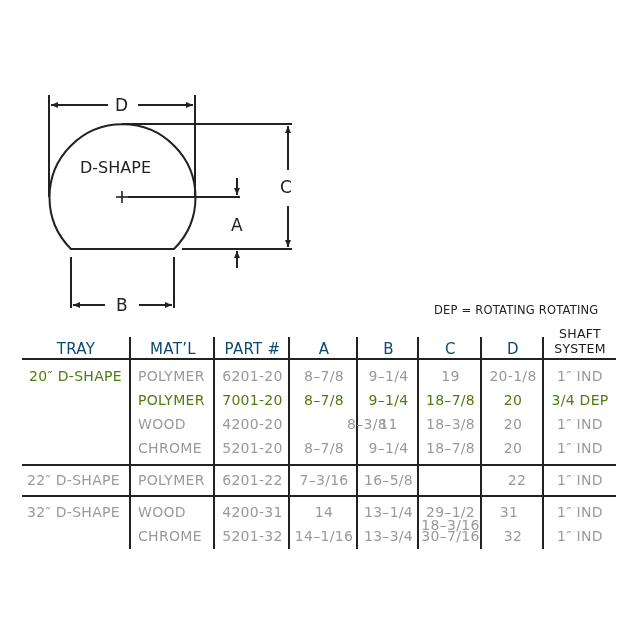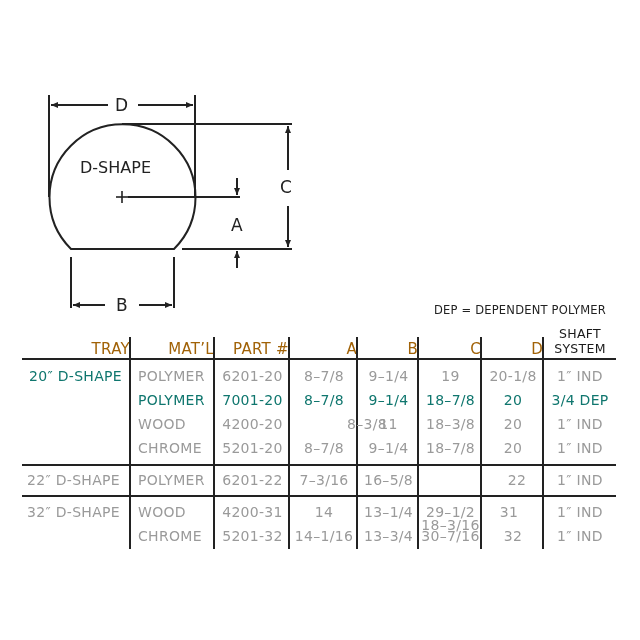--- a/index.html
+++ b/index.html
@@ -5,25 +5,25 @@
     html, body { margin: 0; padding: 0; background: #ffffff; }
     body { width: 640px; height: 640px; position: relative; overflow: hidden;
            font-family: "DejaVu Sans", sans-serif; color: #1a1a1a; }
     .diagram { position: absolute; left: 0; top: 0; width: 640px; height: 320px; }
     .diagram svg { position: absolute; left: 0; top: 0; }
     .dlabel { position: absolute; font-size: 17px; color: #222; line-height: 1; }
     .note { position: absolute; left: 434px; top: 303px; font-size: 11.5px; color: #222; letter-spacing: 0.2px; }
     .hline { position: absolute; left: 22px; width: 594px; height: 2px; background: #222; }
     .vline { position: absolute; width: 2px; background: #222; }
     .cell { position: absolute; font-size: 14px; white-space: nowrap; letter-spacing: 0.3px; }
-    .hdr { font-size: 15px; color: #a16207; text-align: right; }
+    .hdr { font-size: 15px; color: #0c4a6e; text-align: center; }
     .hdr-small { font-size: 12.5px; color: #1a1a1a; text-align: center; line-height: 14px; }
     .c { text-align: center; }
     .gray { color: #9a9a9a; }
-    .dark { color: #0f766e; }
+    .dark { color: #4d7c0f; }
   </style>
 </head>
 <body>
 
 <div class="diagram">
   <svg width="640" height="320" viewBox="0 0 640 320">
     <g stroke="#222" stroke-width="2" fill="none">
 
       <path d="M 71 249 A 73 73 0 1 1 174 249 Z"></path>
 
@@ -68,21 +68,21 @@
       <polygon points="172,305 165,302 165,308"></polygon>
     </g>
   </svg>
   <div class="dlabel" style="left:115px; top:97px;">D</div>
   <div class="dlabel" style="left:80px; top:160px; font-size:16px;">D-SHAPE</div>
   <div class="dlabel" style="left:280px; top:179px;">C</div>
   <div class="dlabel" style="left:231px; top:217px;">A</div>
   <div class="dlabel" style="left:116px; top:297px;">B</div>
 </div>
 
-<div class="note">DEP = DEPENDENT POLYMER</div>
+<div class="note">DEP = ROTATING ROTATING</div>
 
 <div>
 
   <div class="cell hdr" style="left:22px; top:340px; width:108px;">TRAY</div>
   <div class="cell hdr" style="left:132px; top:340px; width:82px;">MAT’L</div>
   <div class="cell hdr" style="left:216px; top:340px; width:73px;">PART #</div>
   <div class="cell hdr" style="left:291px; top:340px; width:66px;">A</div>
   <div class="cell hdr" style="left:359px; top:340px; width:59px;">B</div>
   <div class="cell hdr" style="left:420px; top:340px; width:61px;">C</div>
   <div class="cell hdr" style="left:483px; top:340px; width:60px;">D</div>

